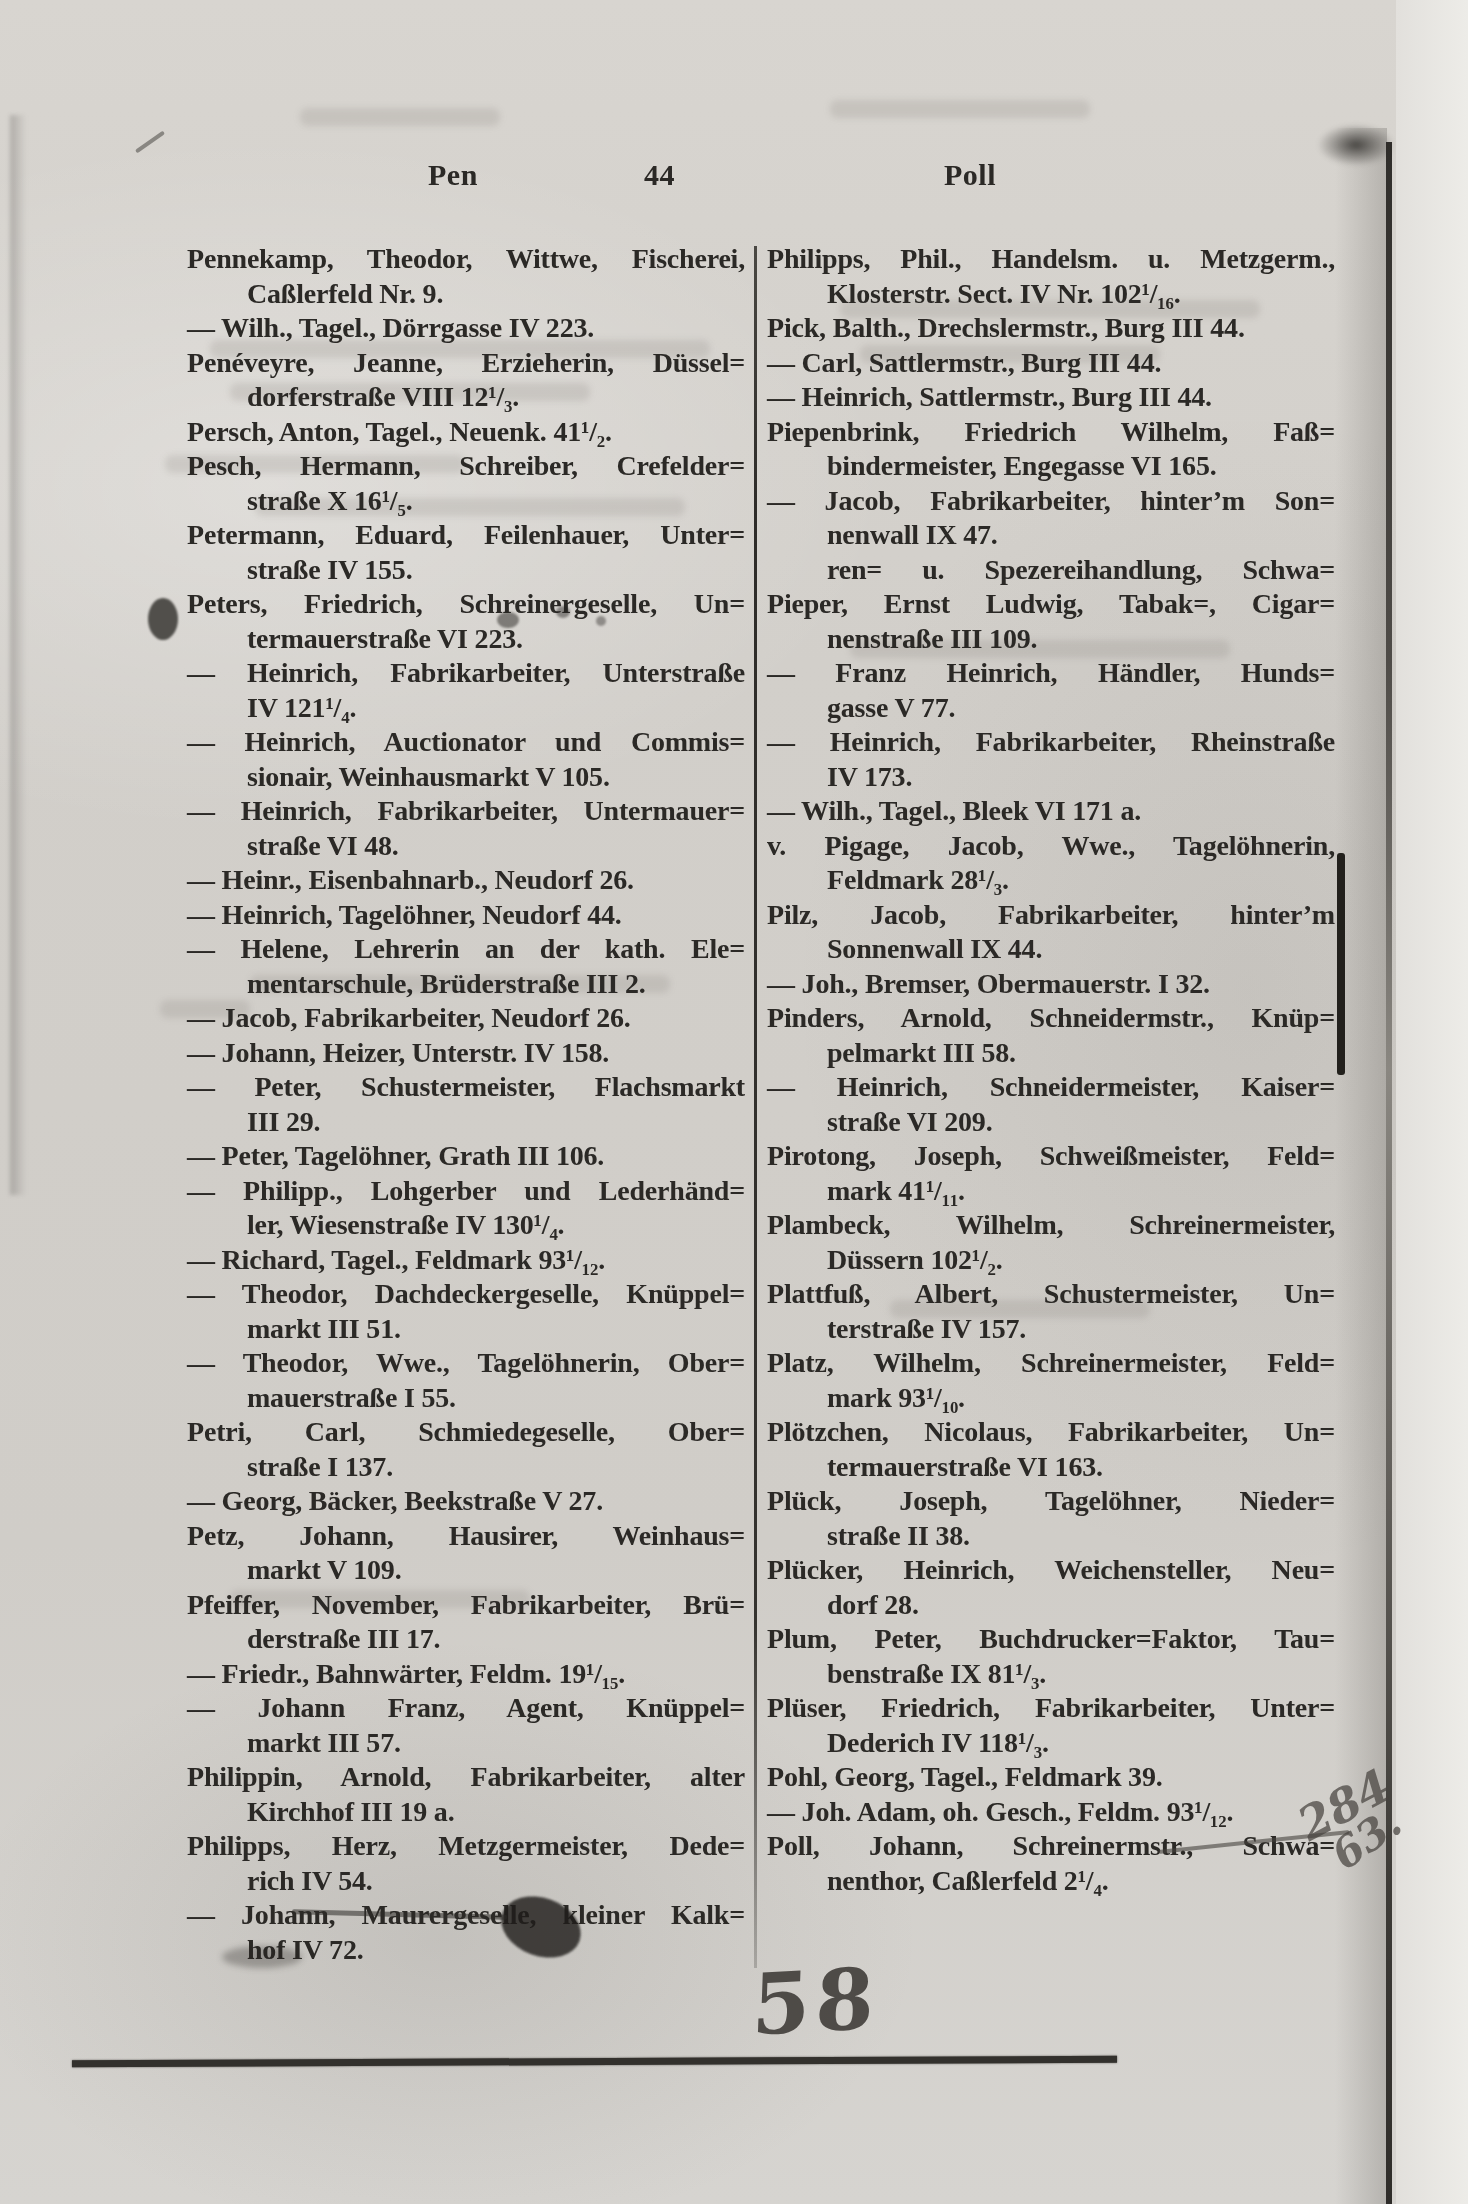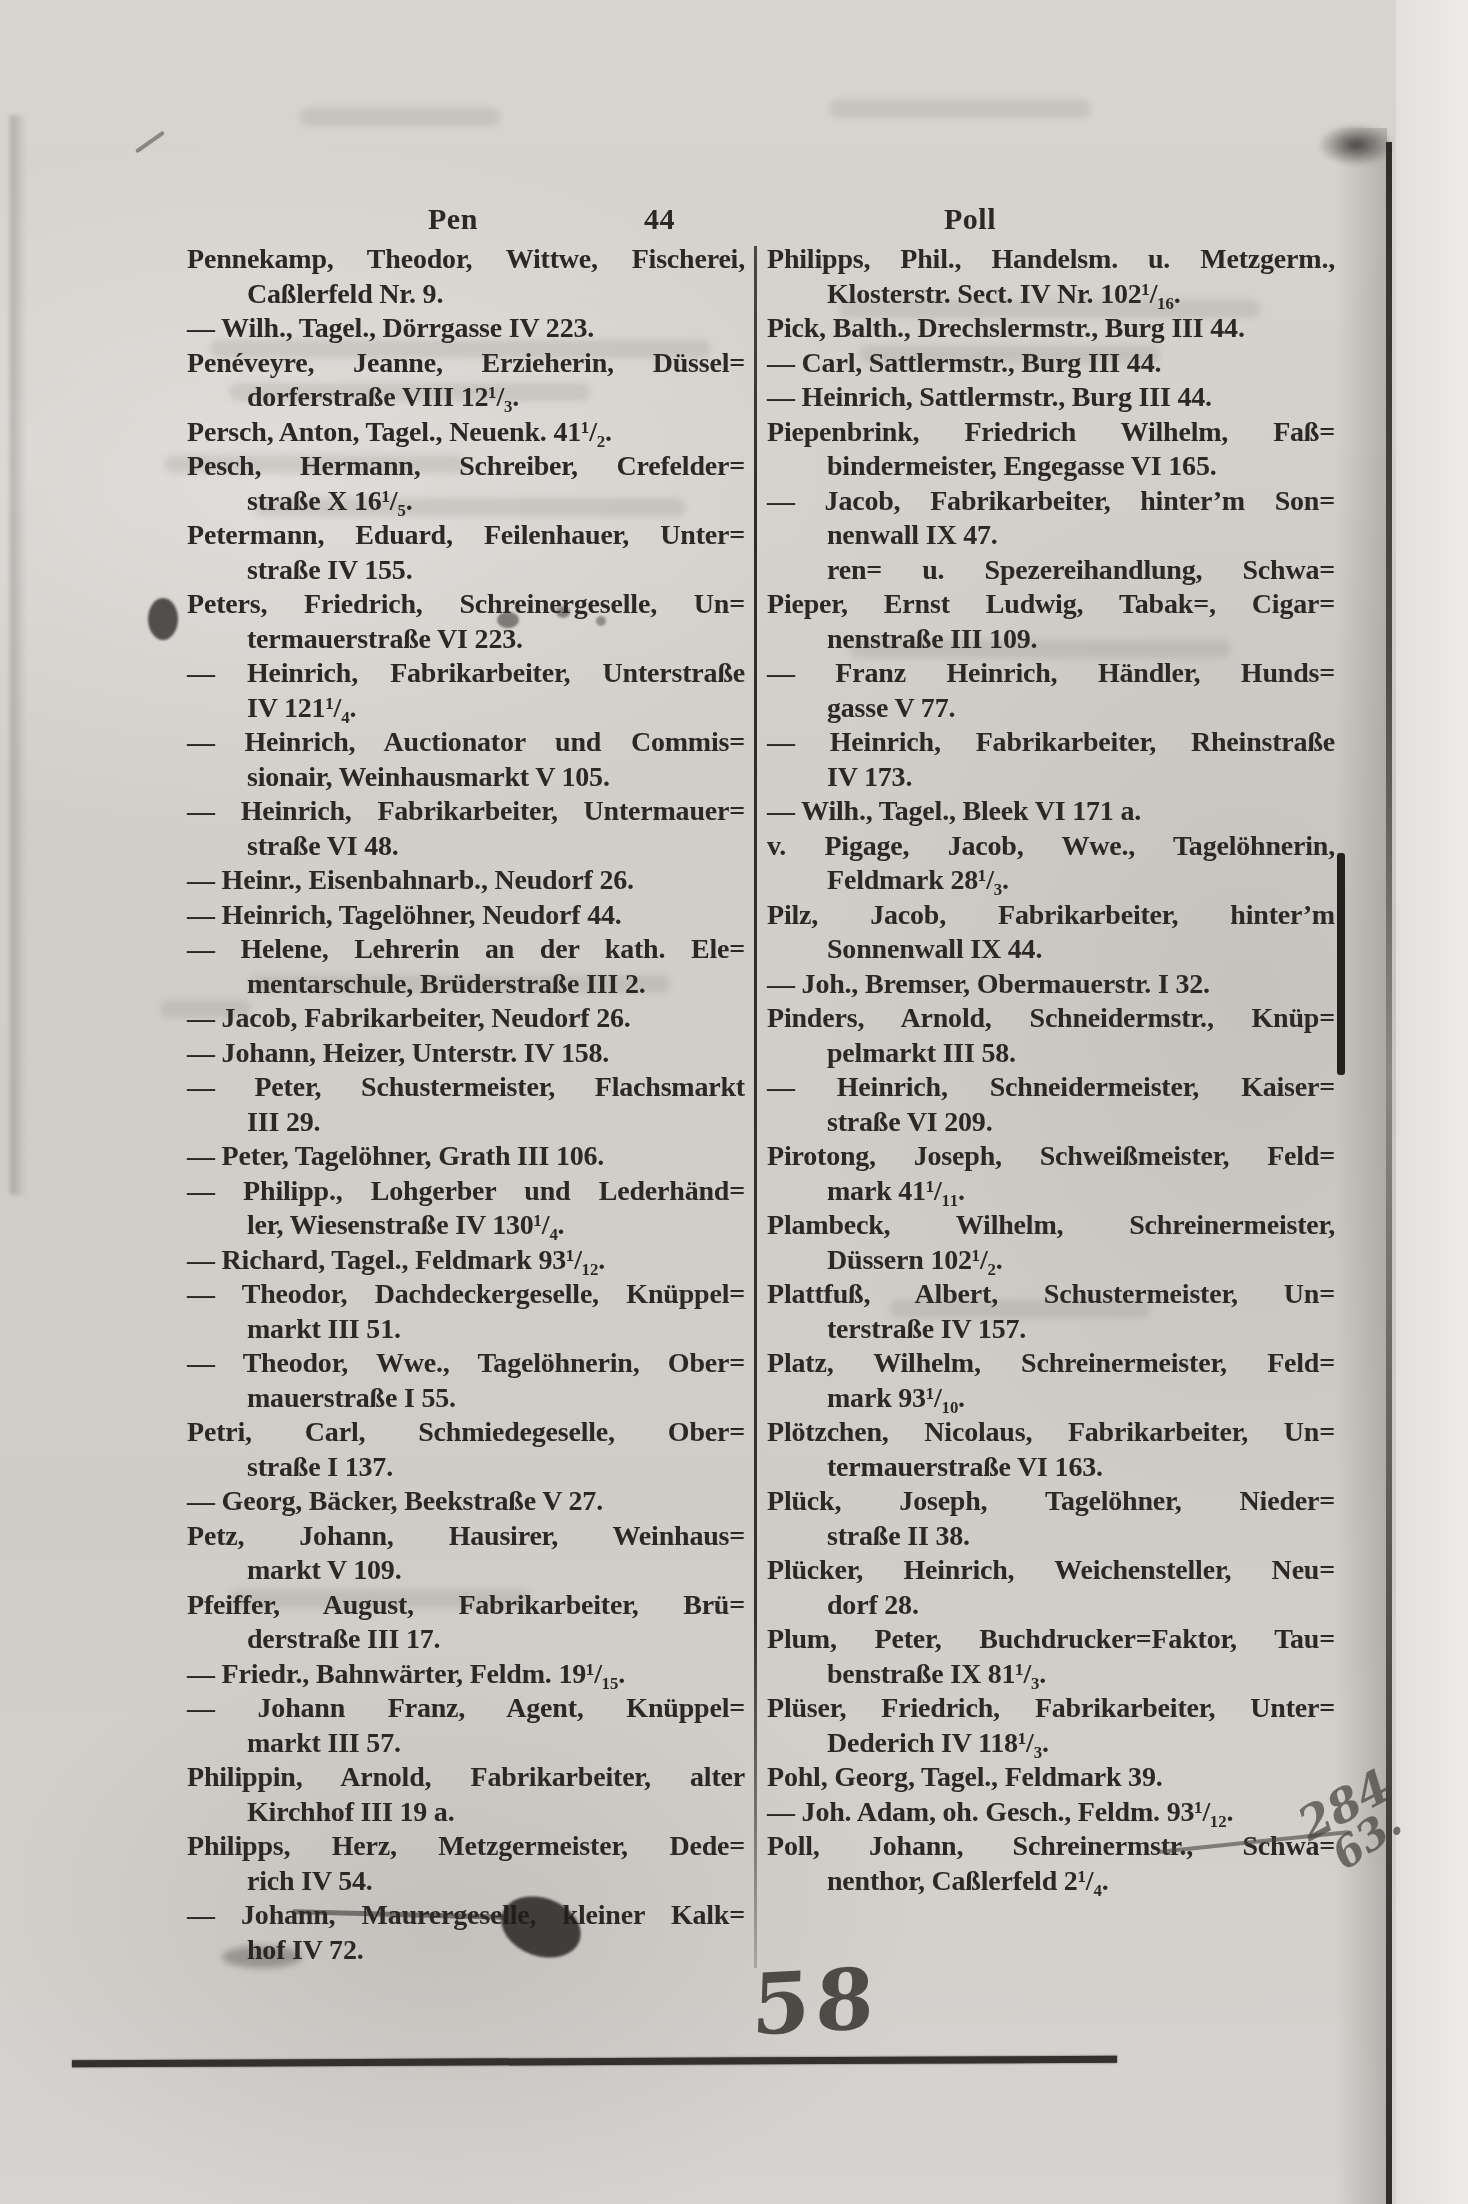--- a/index.html
+++ b/index.html
@@ -7,21 +7,21 @@
     position:relative;width:1468px;height:2204px;overflow:hidden;
     background-color:#d3d0cb;
     background-image:
       radial-gradient(900px 500px at 18% 22%, rgba(255,255,255,.28), rgba(255,255,255,0) 70%),
       radial-gradient(700px 900px at 85% 45%, rgba(96,93,88,.10), rgba(96,93,88,0) 65%),
       radial-gradient(800px 500px at 30% 88%, rgba(96,93,88,.14), rgba(96,93,88,0) 60%),
       linear-gradient(180deg,#d8d5d0 0%,#d2cfca 30%,#d0cdc8 70%,#d6d4d0 100%);
     font-family:"Liberation Serif","DejaVu Serif",serif;
     font-weight:700;color:#2b2926;
   }
-  .hdr{position:absolute;top:158px;font-size:30px;letter-spacing:.5px;margin-top:44px;}
+  .hdr{position:absolute;top:158px;font-size:30px;letter-spacing:.5px;}
   .hdr.pen{left:428px;}
   .hdr.num{left:644px;}
   .hdr.poll{left:944px;}
   .divider{position:absolute;left:754px;top:246px;width:3px;height:1722px;
     background:linear-gradient(180deg,#4a4843,#2e2c29 15%,#35332f 80%,rgba(53,51,47,.25));}
   .col{position:absolute;top:242px;font-size:28px;}
   .col.left{left:187px;width:558px;}
   .col.right{left:767px;width:568px;}
   .line{line-height:34.5px;letter-spacing:-0.2px;text-align:justify;}
   .line.fill{text-align-last:justify;}
@@ -169,21 +169,21 @@
         <div class="line cont">straße I 137.</div>
       </div>
       <div class="entry">
         <div class="line">— Georg, Bäcker, Beekstraße V 27.</div>
       </div>
       <div class="entry">
         <div class="line fill">Petz, Johann, Hausirer, Weinhaus=</div>
         <div class="line cont">markt V 109.</div>
       </div>
       <div class="entry">
-        <div class="line fill">Pfeiffer, August, Fabrikarbeiter, Brü=</div>
+        <div class="line fill">Pfeiffer, November, Fabrikarbeiter, Brü=</div>
         <div class="line cont">derstraße III 17.</div>
       </div>
       <div class="entry">
         <div class="line">— Friedr., Bahnwärter, Feldm. 19¹/₁₅.</div>
       </div>
       <div class="entry">
         <div class="line fill">— Johann Franz, Agent, Knüppel=</div>
         <div class="line cont">markt III 57.</div>
       </div>
       <div class="entry">

